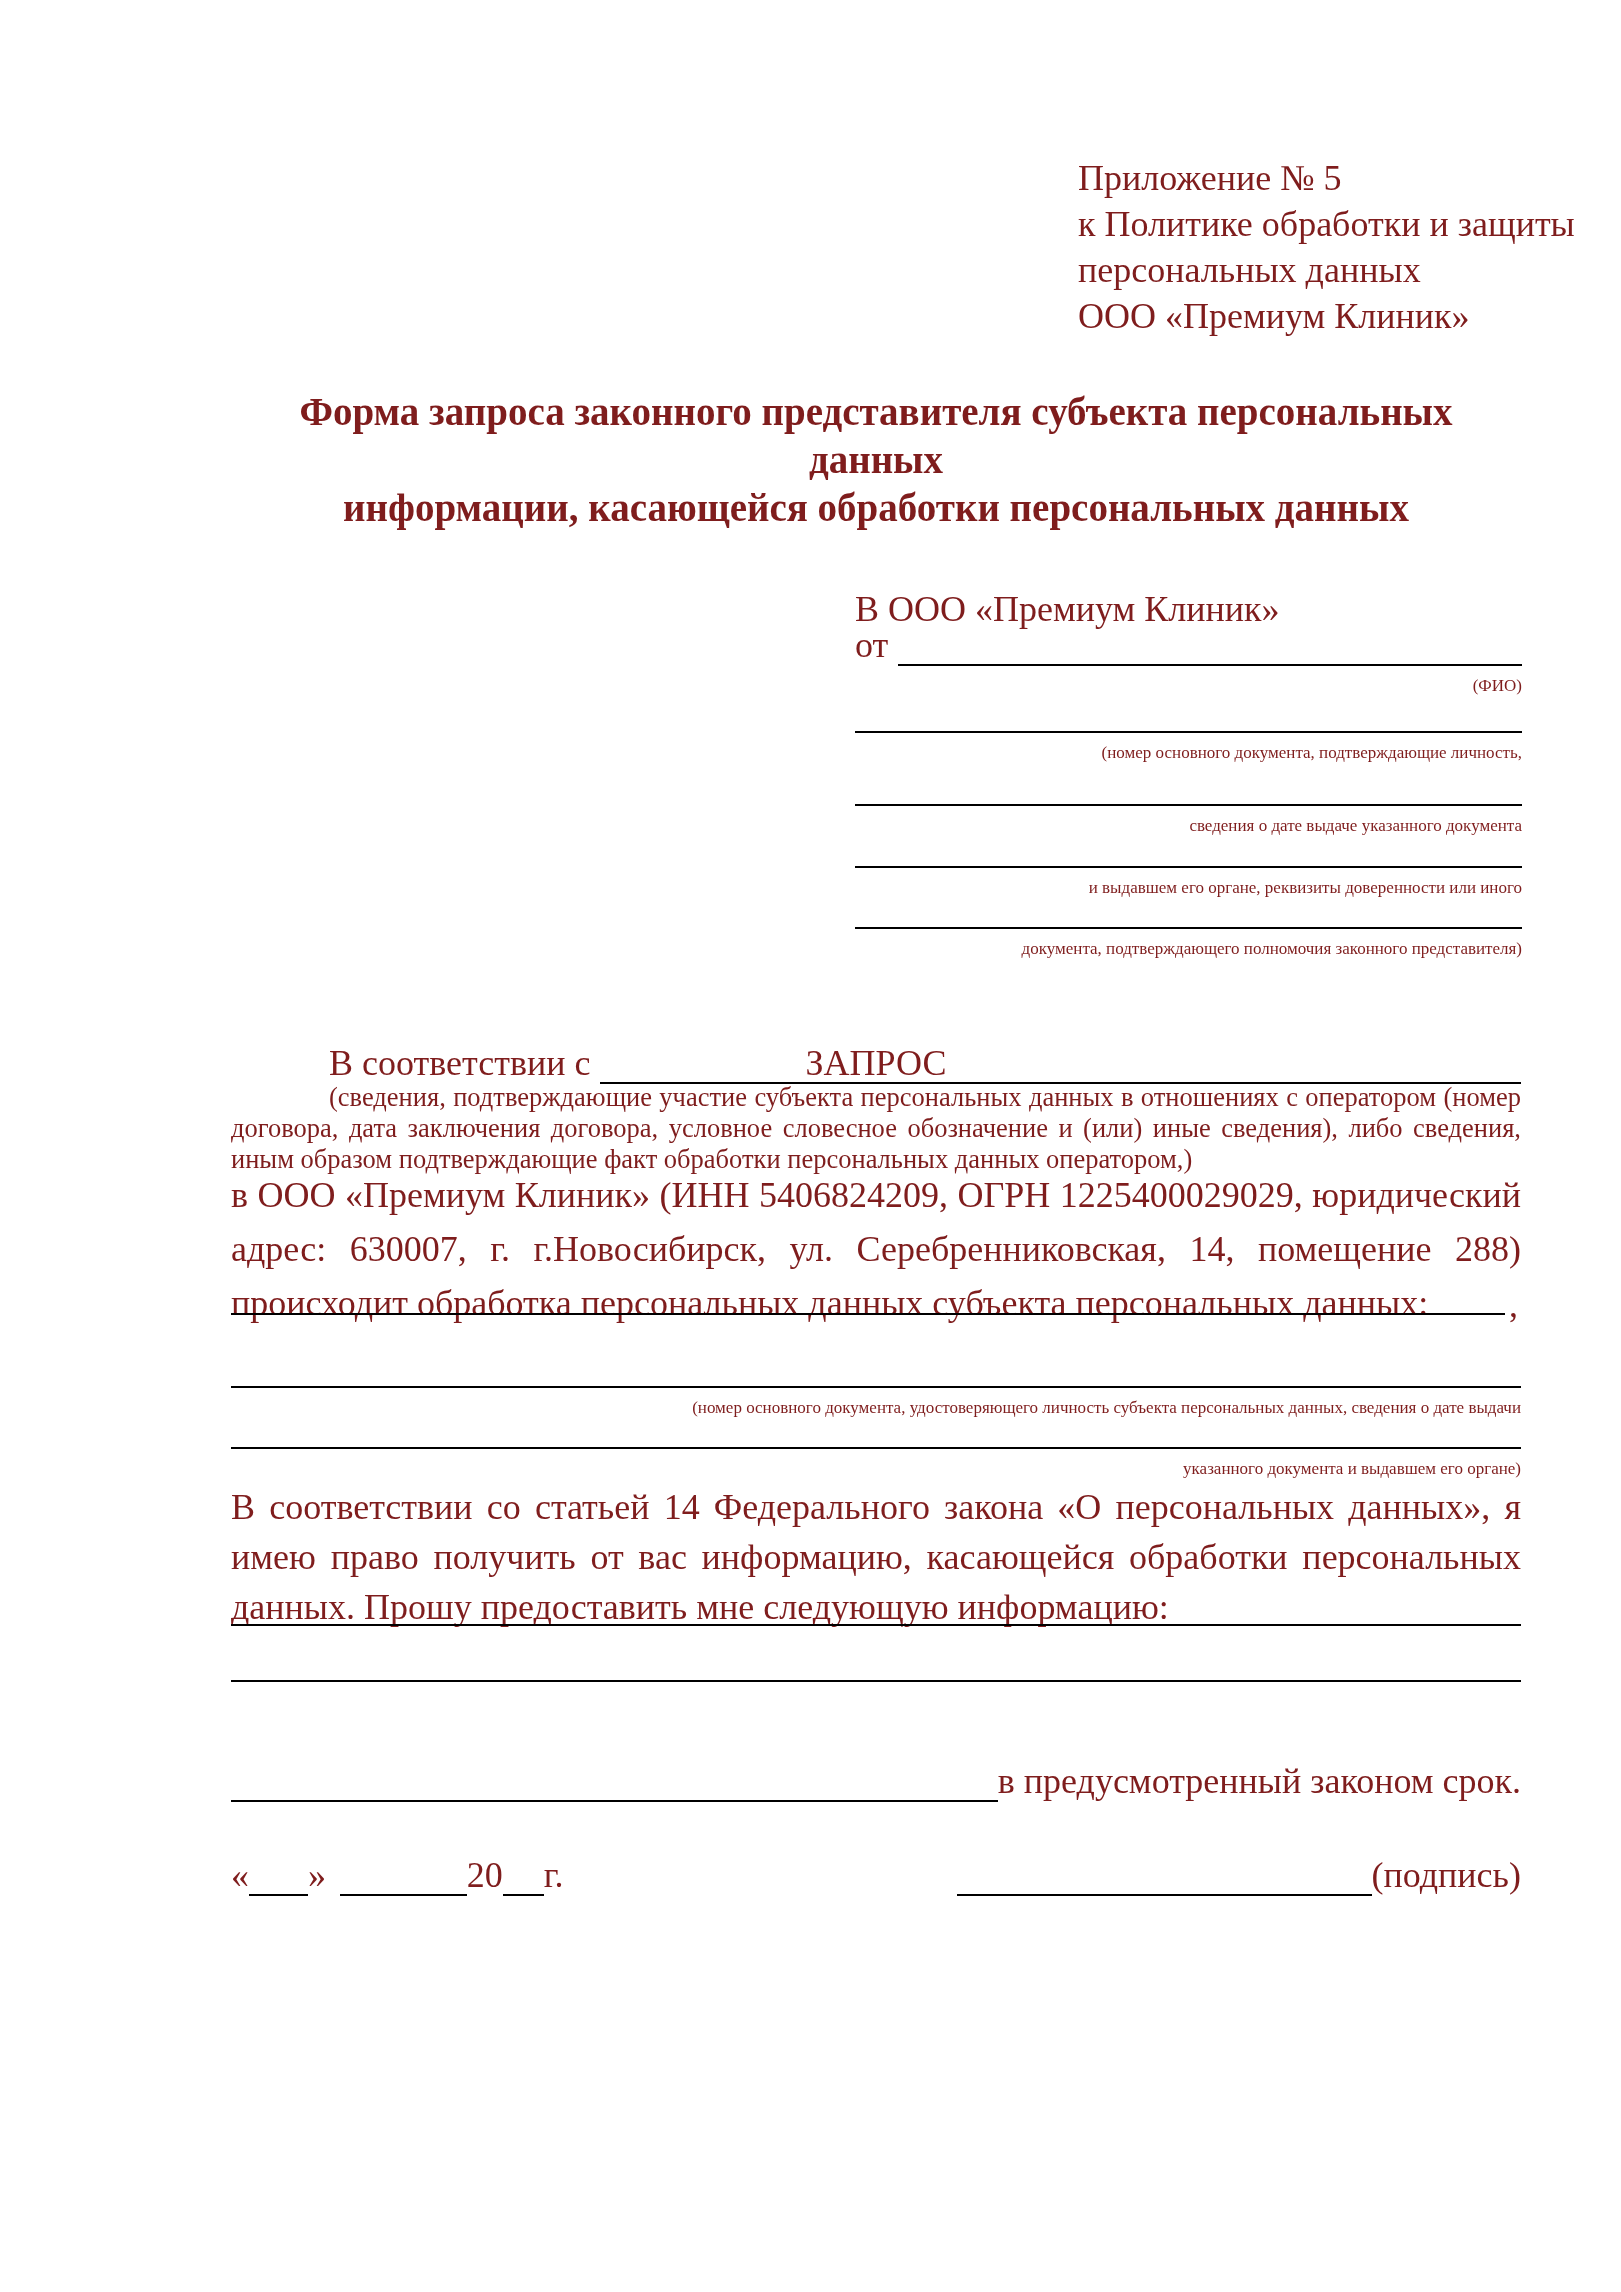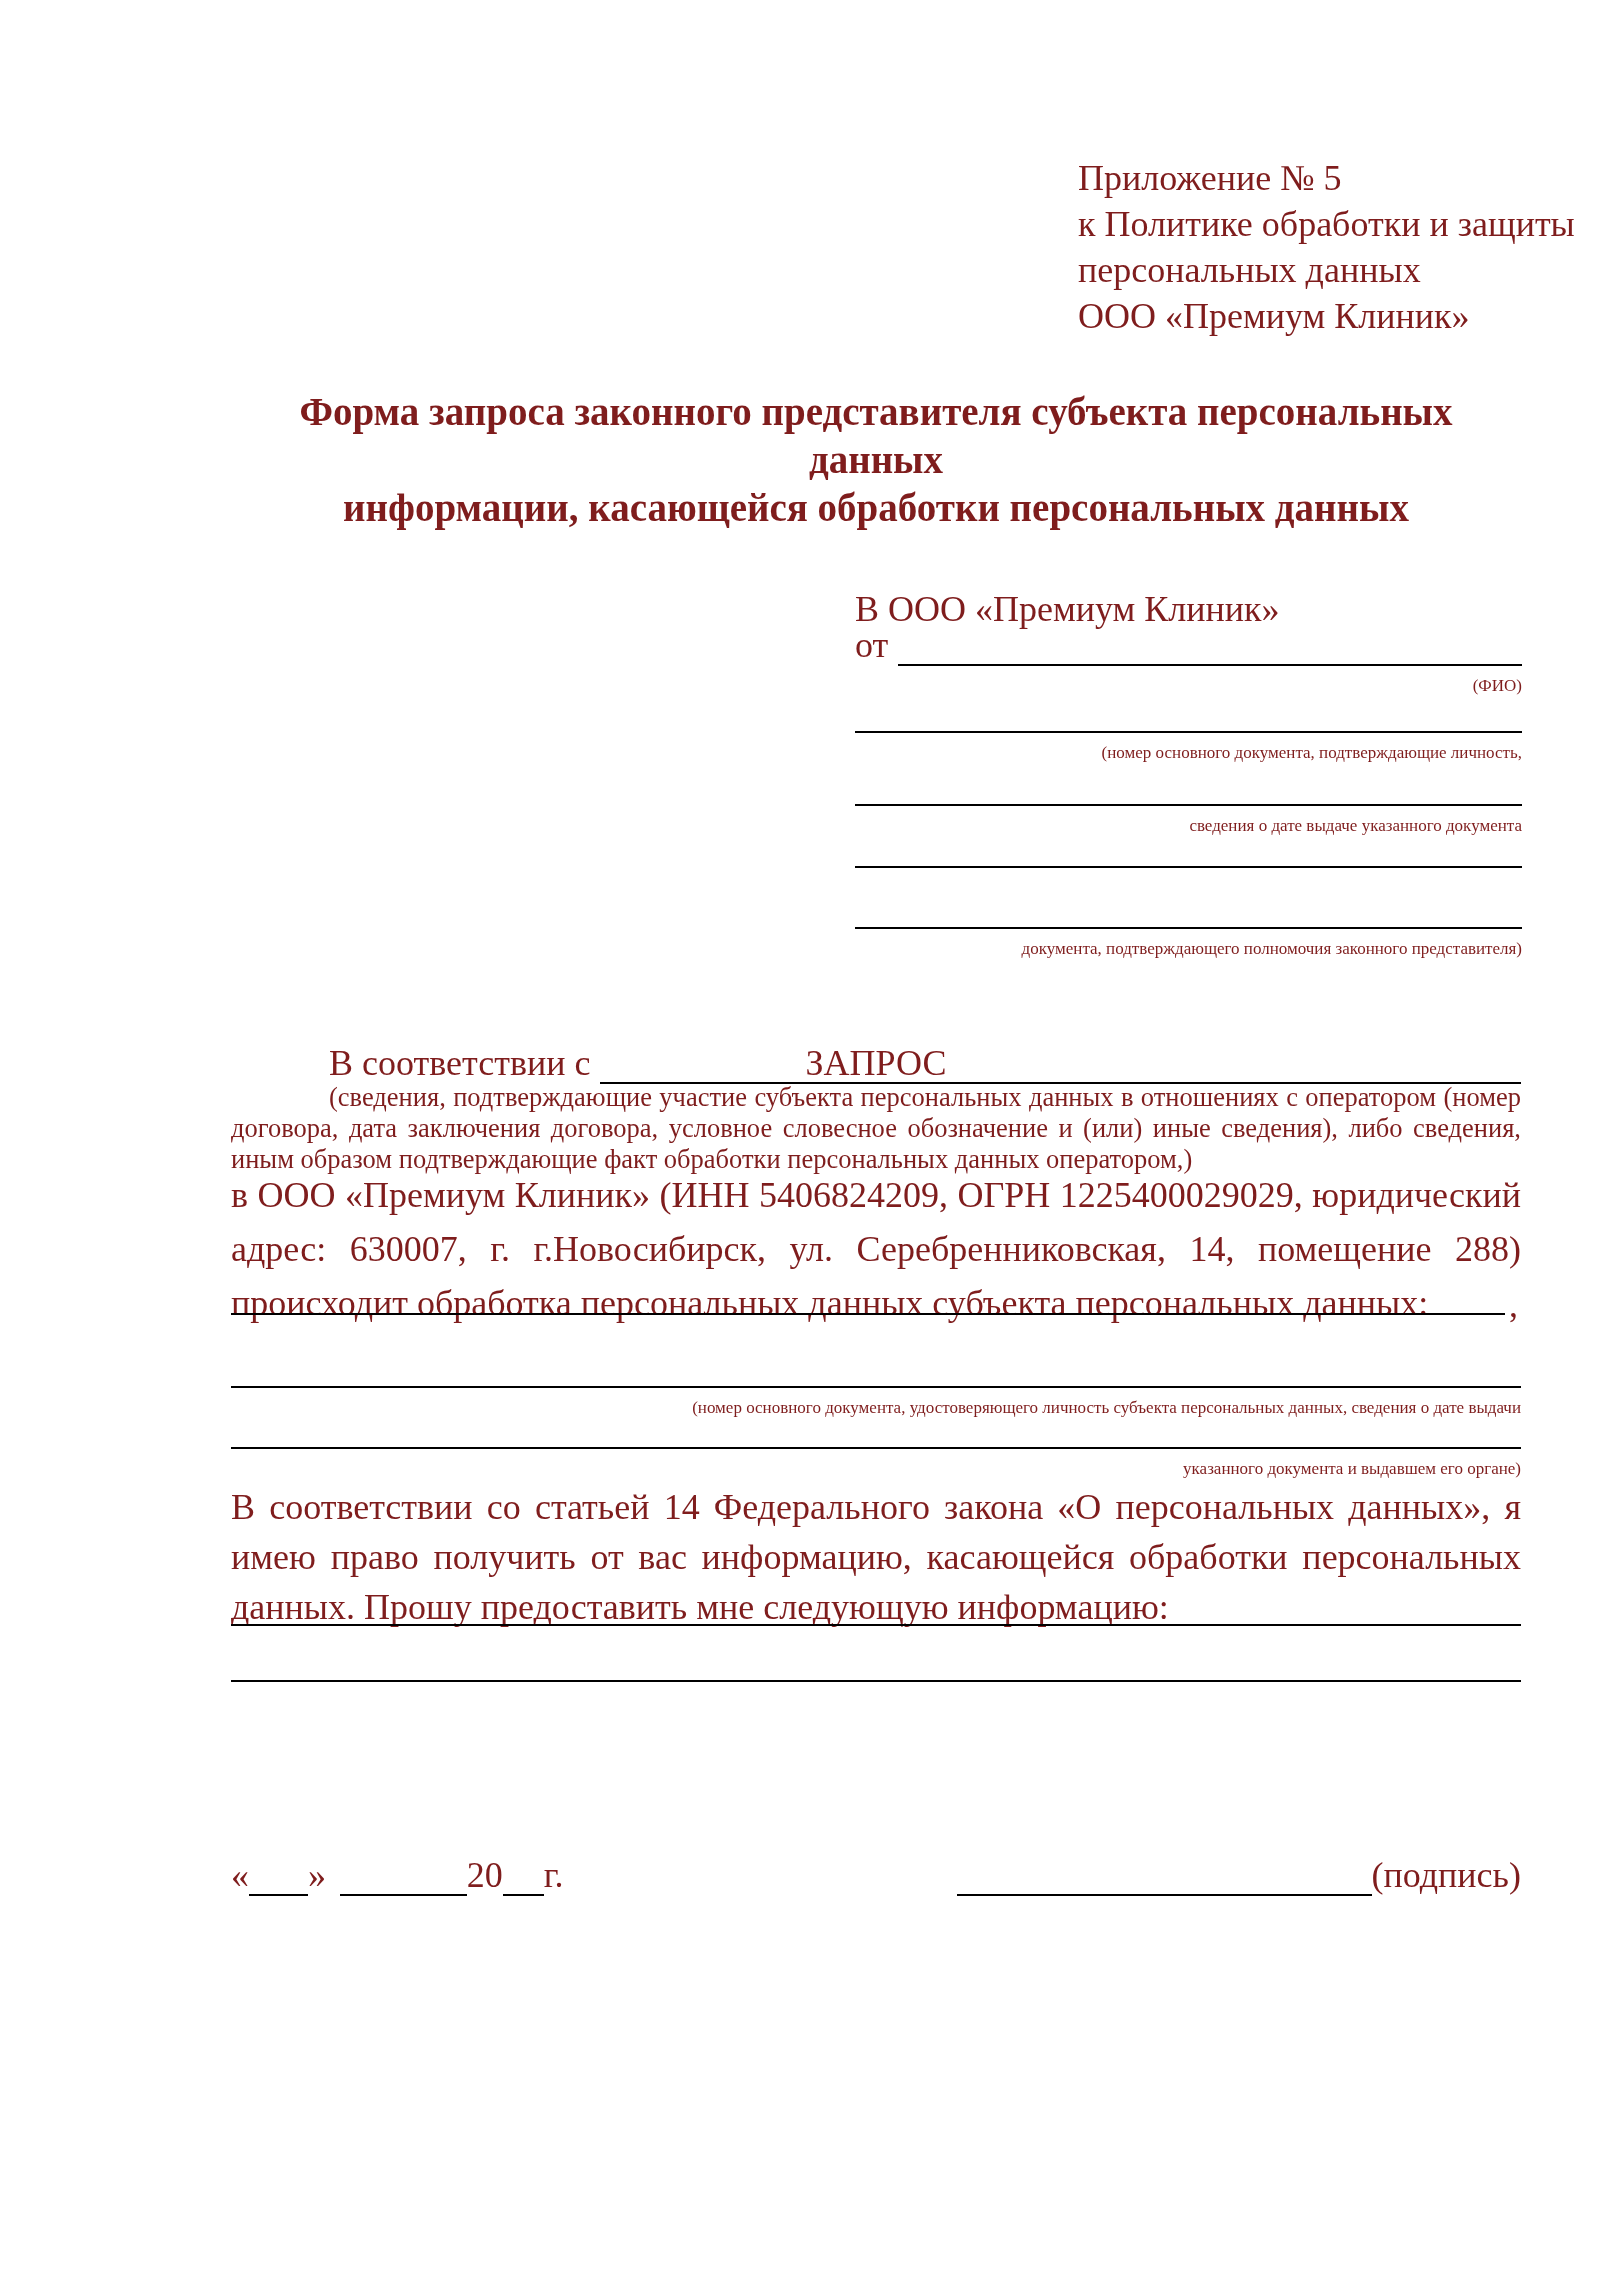--- a/index.html
+++ b/index.html
@@ -54,20 +54,21 @@
   </div>
   <div class="abs col hint" style="top:672px;">(ФИО)</div>
 
   <div class="abs col hline" style="top:731px;"></div>
   <div class="abs col hint" style="top:739px;">(номер основного документа, подтверждающие личность,</div>
 
   <div class="abs col hline" style="top:804px;"></div>
   <div class="abs col hint" style="top:812px;">сведения о дате выдаче указанного документа</div>
 
   <div class="abs col hline" style="top:866px;"></div>
+  <div class="abs col hint" style="top:874px;">и выдавшем его органе, реквизиты доверенности или иного</div>
 
   <div class="abs col hline" style="top:927px;"></div>
   <div class="abs col hint" style="top:935px;">документа, подтверждающего полномочия законного представителя)</div>
 
   <div class="abs content" style="top:1042px;font-size:36px;text-align:center;">ЗАПРОС</div>
 
   <div class="abs content row" style="top:1043px;height:41px;font-size:36px;">
     <span style="margin-left:98px;margin-right:9.8px;">В соответствии с</span>
     <span class="fill"></span>
   </div>
@@ -82,20 +83,24 @@
   <div class="abs content hint" style="top:1394px;">(номер основного документа, удостоверяющего личность субъекта персональных данных, сведения о дате выдачи</div>
 
   <div class="abs content hline" style="top:1447px;"></div>
   <div class="abs content hint" style="top:1455px;">указанного документа и выдавшем его органе)</div>
 
   <div class="abs content justify" style="top:1482px;font-size:36px;line-height:50px;">В соответствии со статьей 14 Федерального закона «О персональных данных», я имею право получить от вас информацию, касающейся обработки персональных данных. Прошу предоставить мне следующую информацию:</div>
 
   <div class="abs content hline" style="top:1624px;"></div>
   <div class="abs content hline" style="top:1680px;"></div>
 
+  <div class="abs content row" style="top:1763px;height:39px;font-size:36px;">
+    <span class="fill"></span>
+    <span>в предусмотренный законом срок.</span>
+  </div>
 
   <div class="abs content row" style="top:1855px;height:41px;font-size:36px;justify-content:space-between;">
     <span class="row">
       <span>«</span>
         <span class="u" style="width:59px;"></span>
         <span>»</span>
         <span class="u" style="width:127px;margin-left:13.7px;"></span>
         <span>20</span>
         <span class="u" style="width:41px;"></span>
         <span>г.</span>

